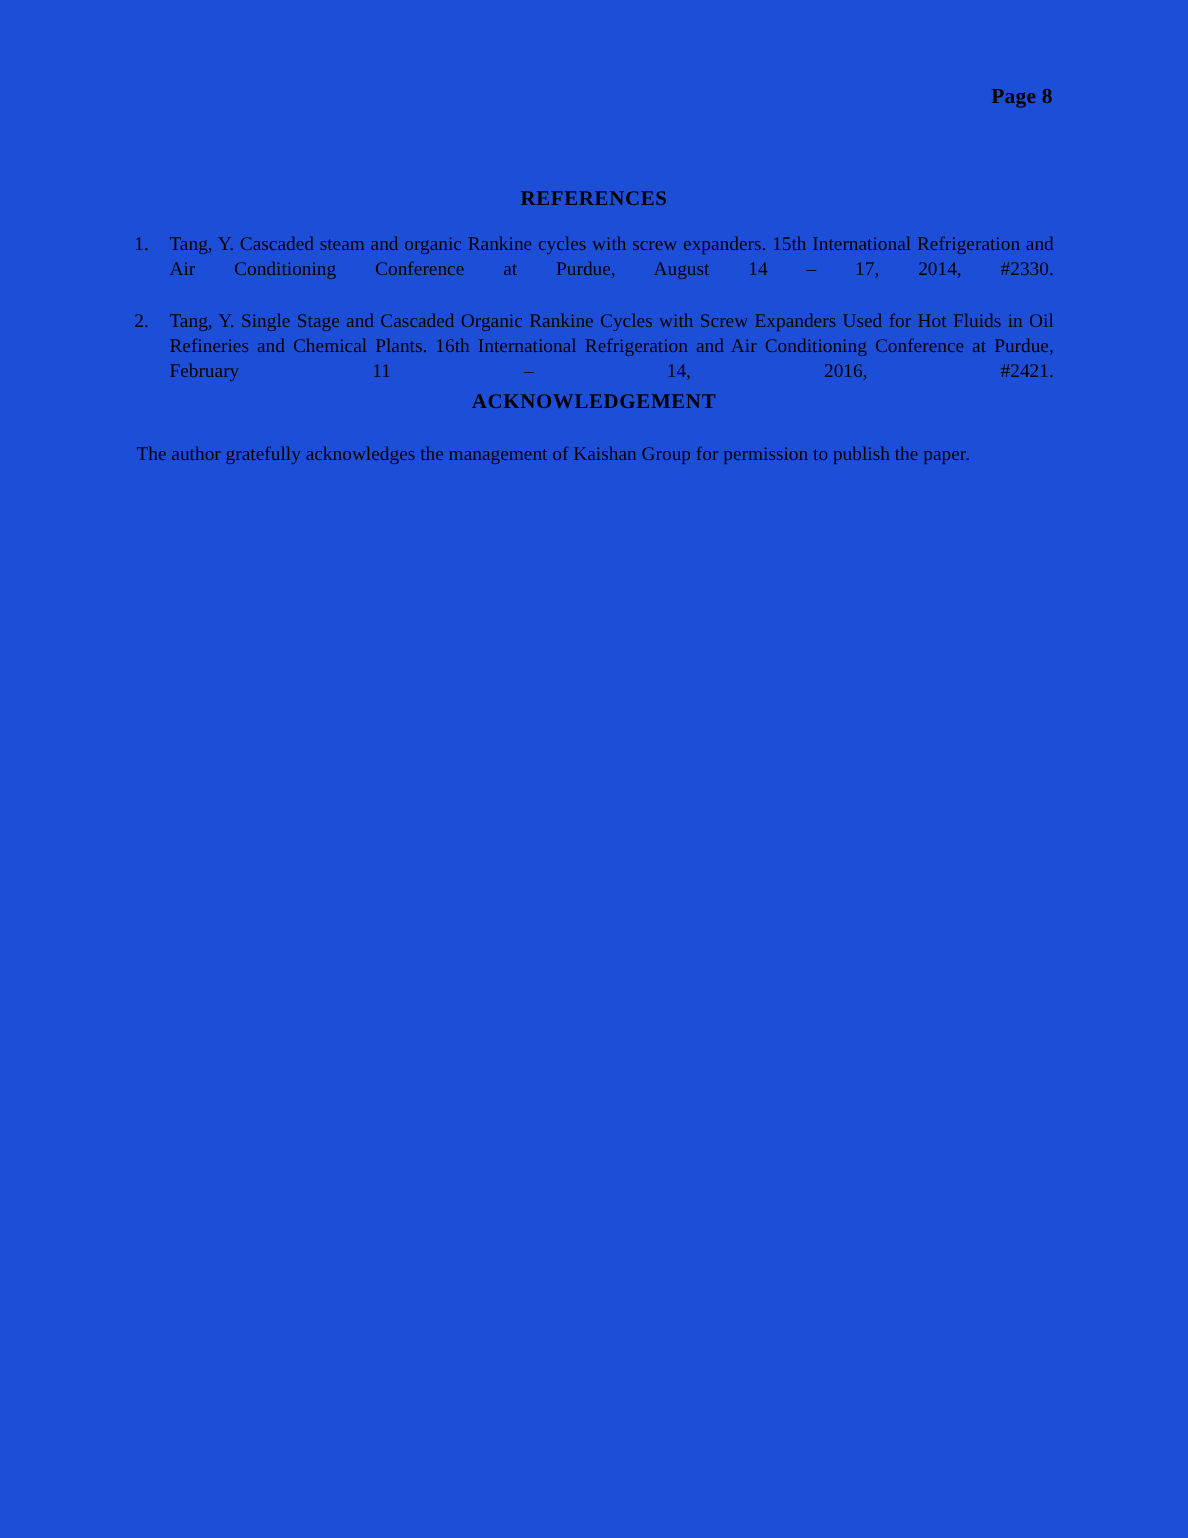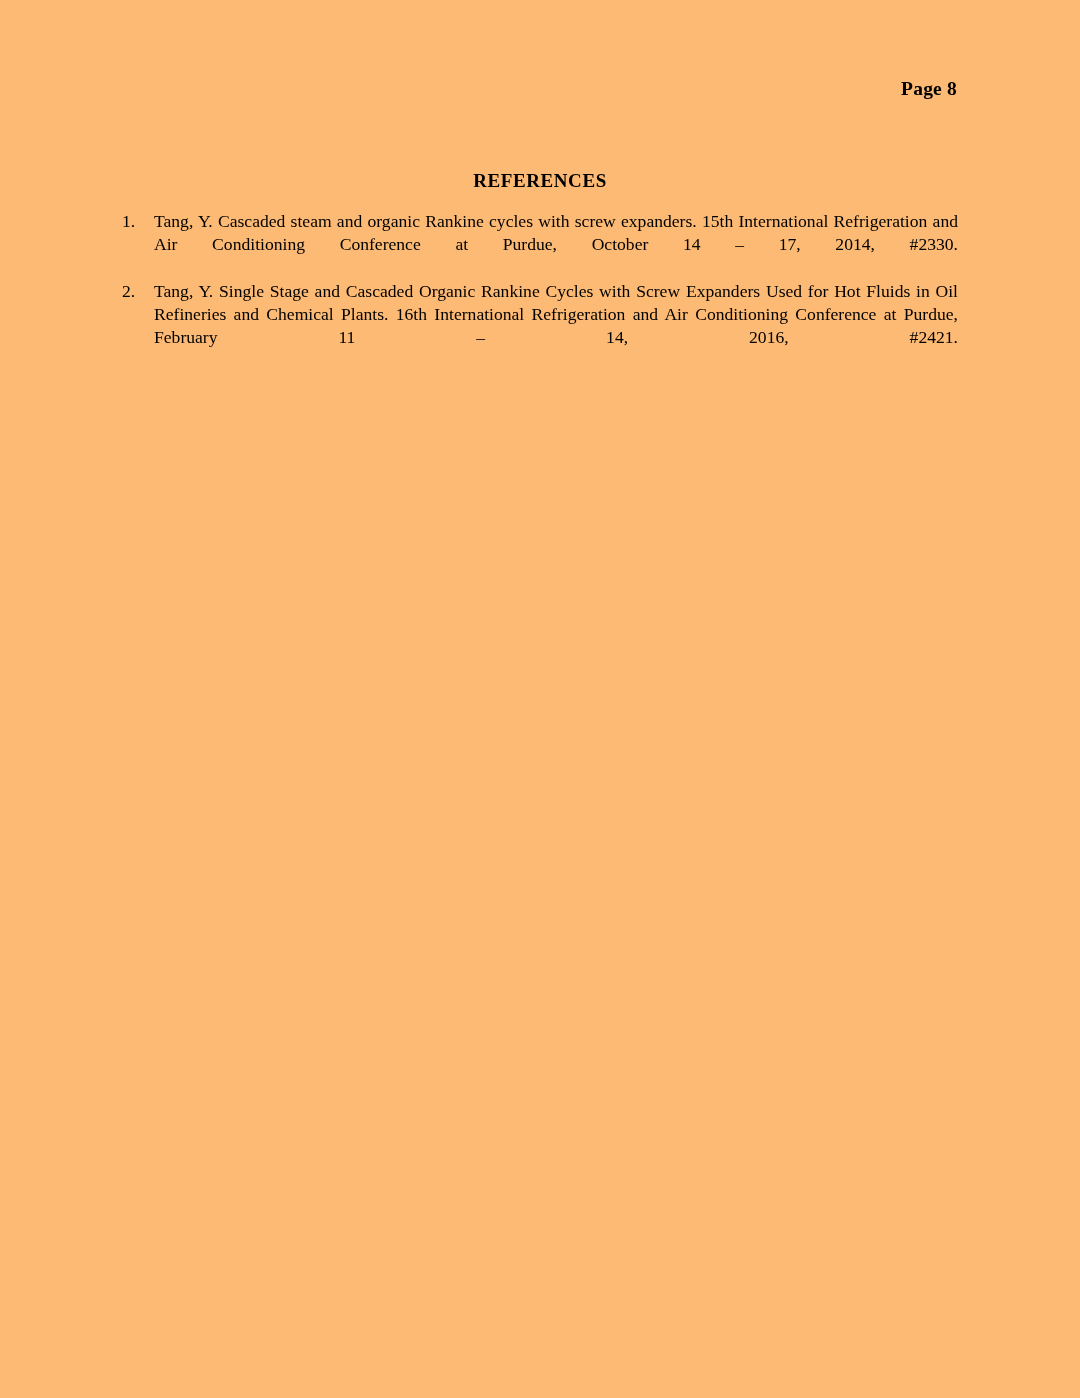--- a/index.html
+++ b/index.html
@@ -11,21 +11,21 @@
     width: 1080px;
     height: 1398px;
     position: relative;
     font-family: "Liberation Serif", serif;
     color: #000000;
     overflow: hidden;
   }
   .page {
     position: absolute;
     inset: 0;
-    background: #fdba74;
+    background: #1d4ed8;
   }
   .page-header {
     position: absolute;
     top: 78px;
     right: 123px;
     font-weight: bold;
     font-size: 19.5px;
     letter-spacing: 0.2px;
   }
   .section-title {
@@ -97,24 +97,26 @@
 
 <div class="page">
 
   <div class="page-header">Page 8</div>
 
   <div class="section-title" id="references-title">REFERENCES</div>
 
   <div class="ref-list">
     <div class="ref-item">
       <span class="ref-num">1.</span>
-      <span class="ref-text">Tang, Y. Cascaded steam and organic Rankine cycles with screw expanders. 15th International Refrigeration and Air Conditioning Conference at Purdue, October 14 – 17, 2014, #2330.</span>
+      <span class="ref-text">Tang, Y. Cascaded steam and organic Rankine cycles with screw expanders. 15th International Refrigeration and Air Conditioning Conference at Purdue, August 14 – 17, 2014, #2330.</span>
     </div>
     <div class="ref-item">
       <span class="ref-num">2.</span>
       <span class="ref-text">Tang, Y. Single Stage and Cascaded Organic Rankine Cycles with Screw Expanders Used for Hot Fluids in Oil Refineries and Chemical Plants. 16th International Refrigeration and Air Conditioning Conference at Purdue, February 11 – 14, 2016, #2421.</span>
     </div>
   </div>
 
+  <div class="section-title" id="acknowledgement-title">ACKNOWLEDGEMENT</div>
 
+  <div class="ack-body">The author gratefully acknowledges the management of Kaishan Group for permission to publish the paper.</div>
 
 
 </div>
 
 </body></html>

